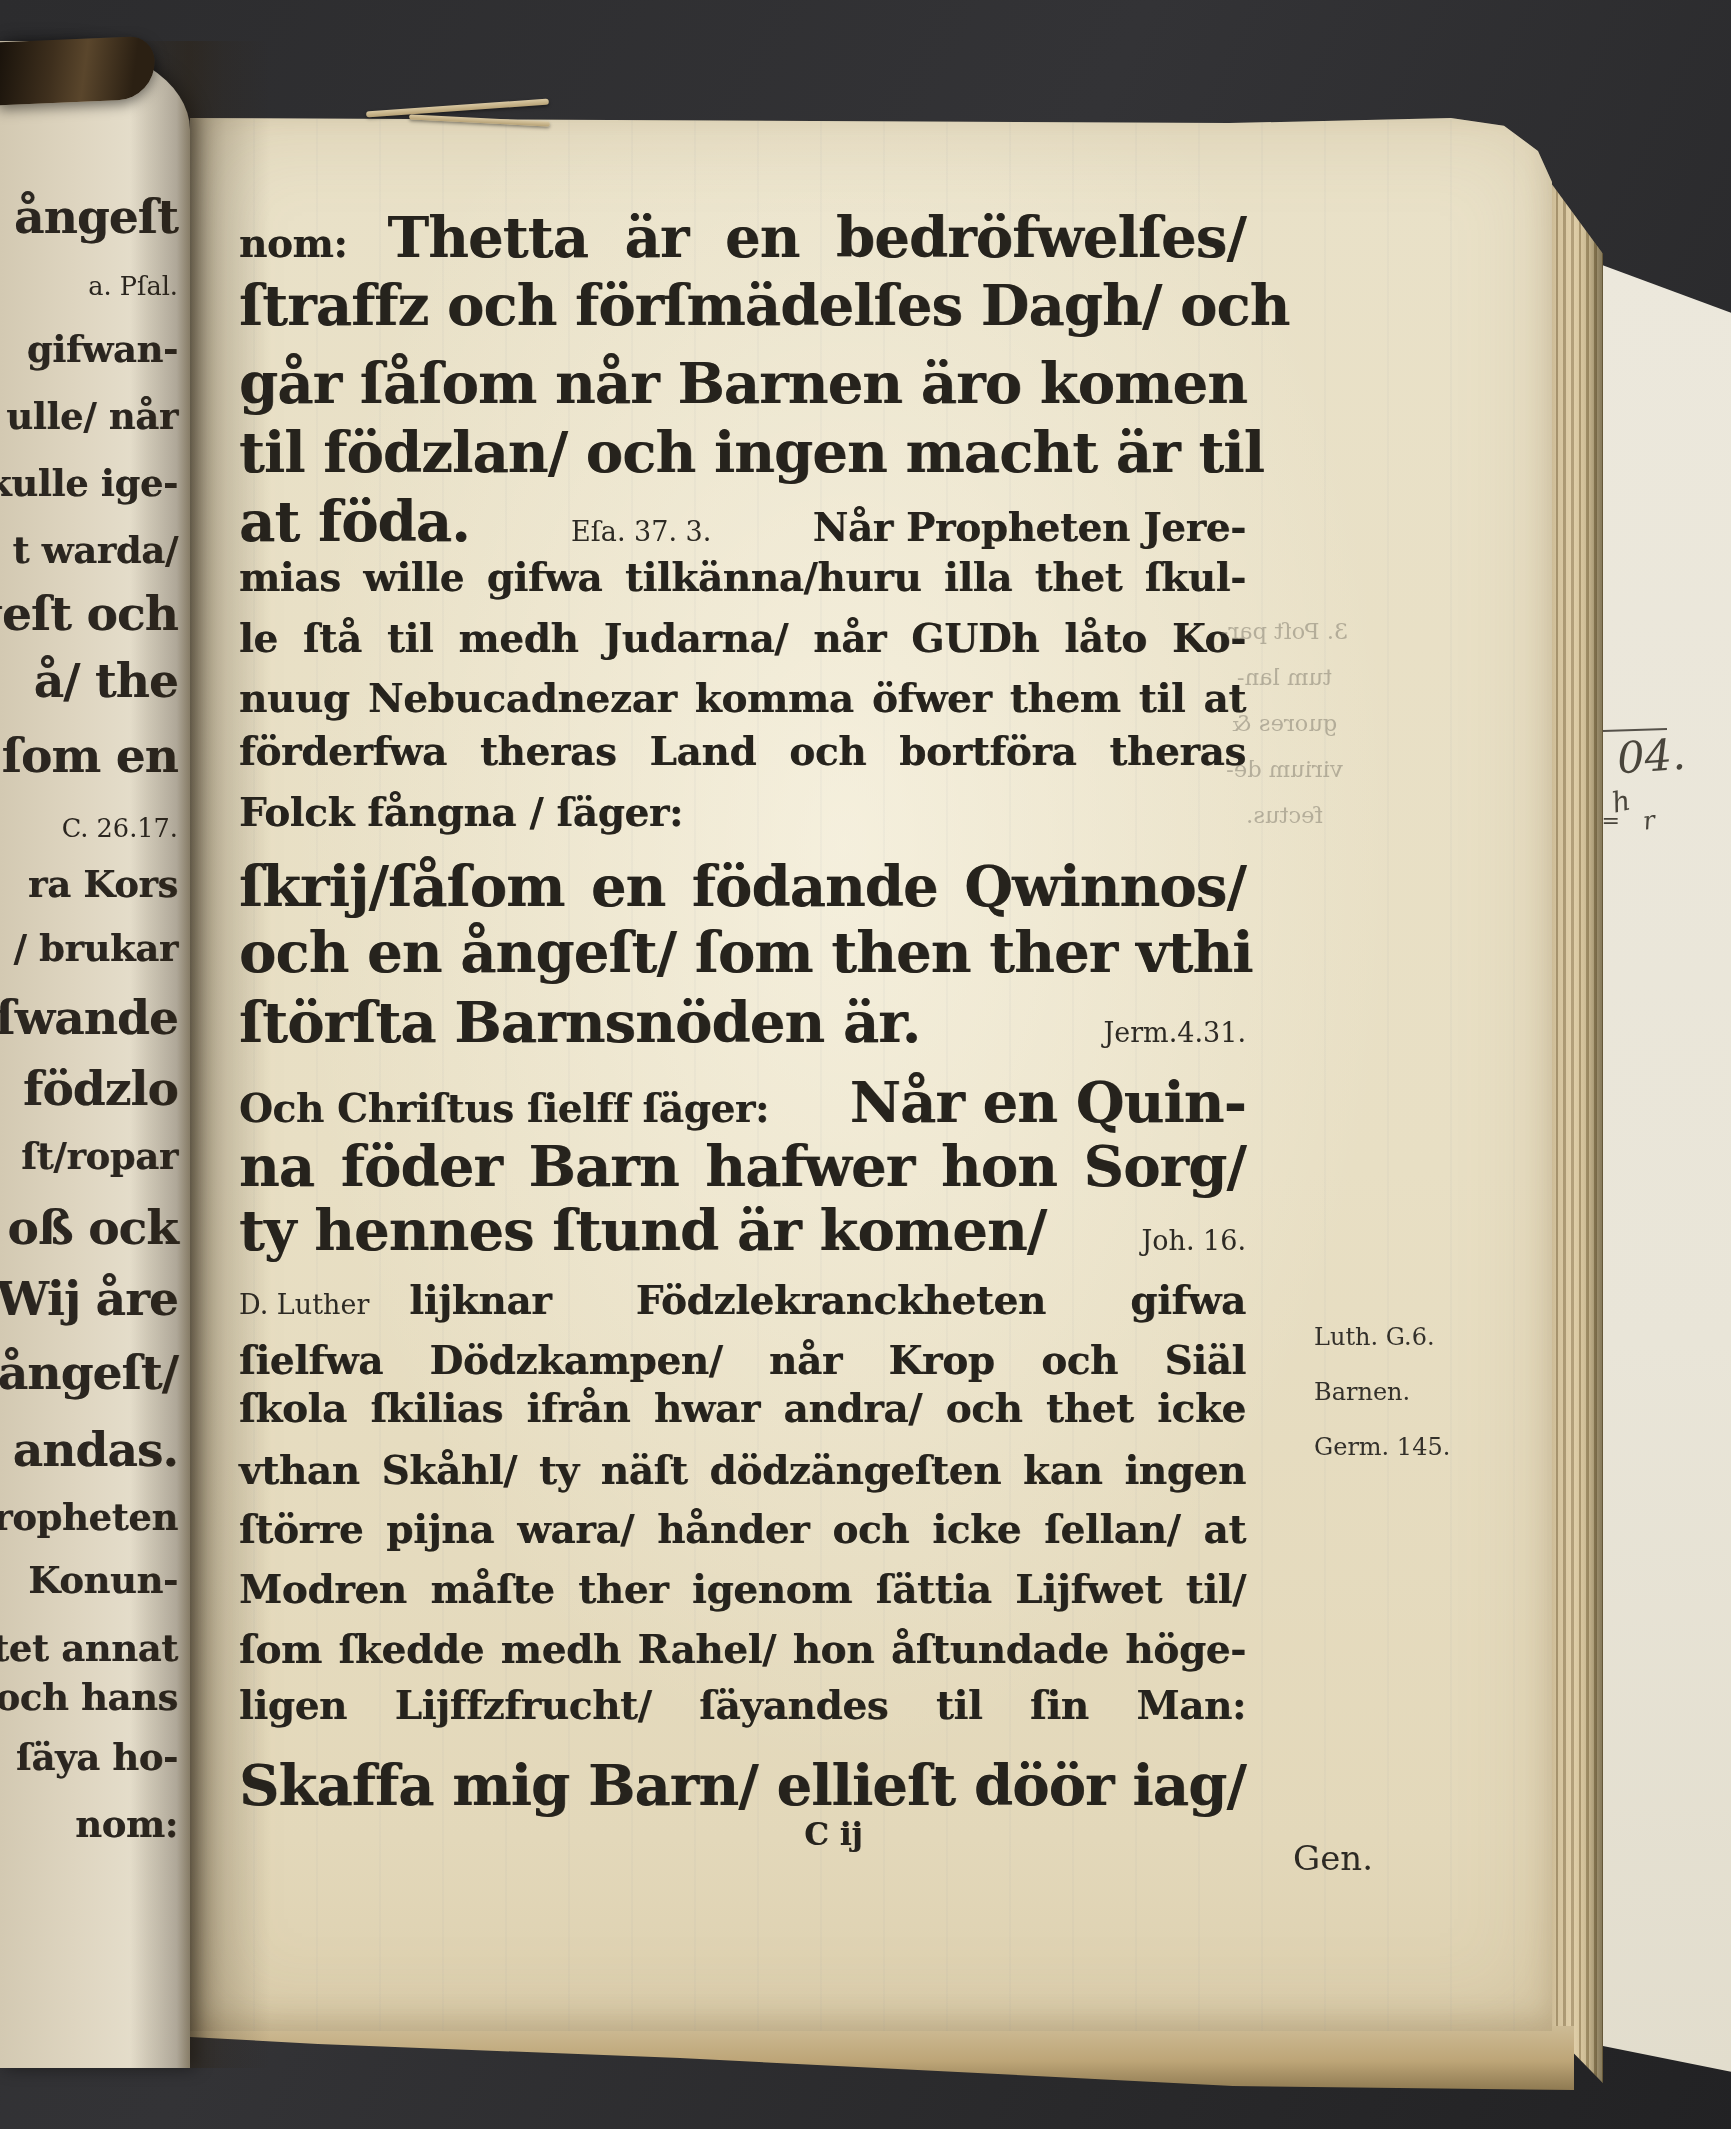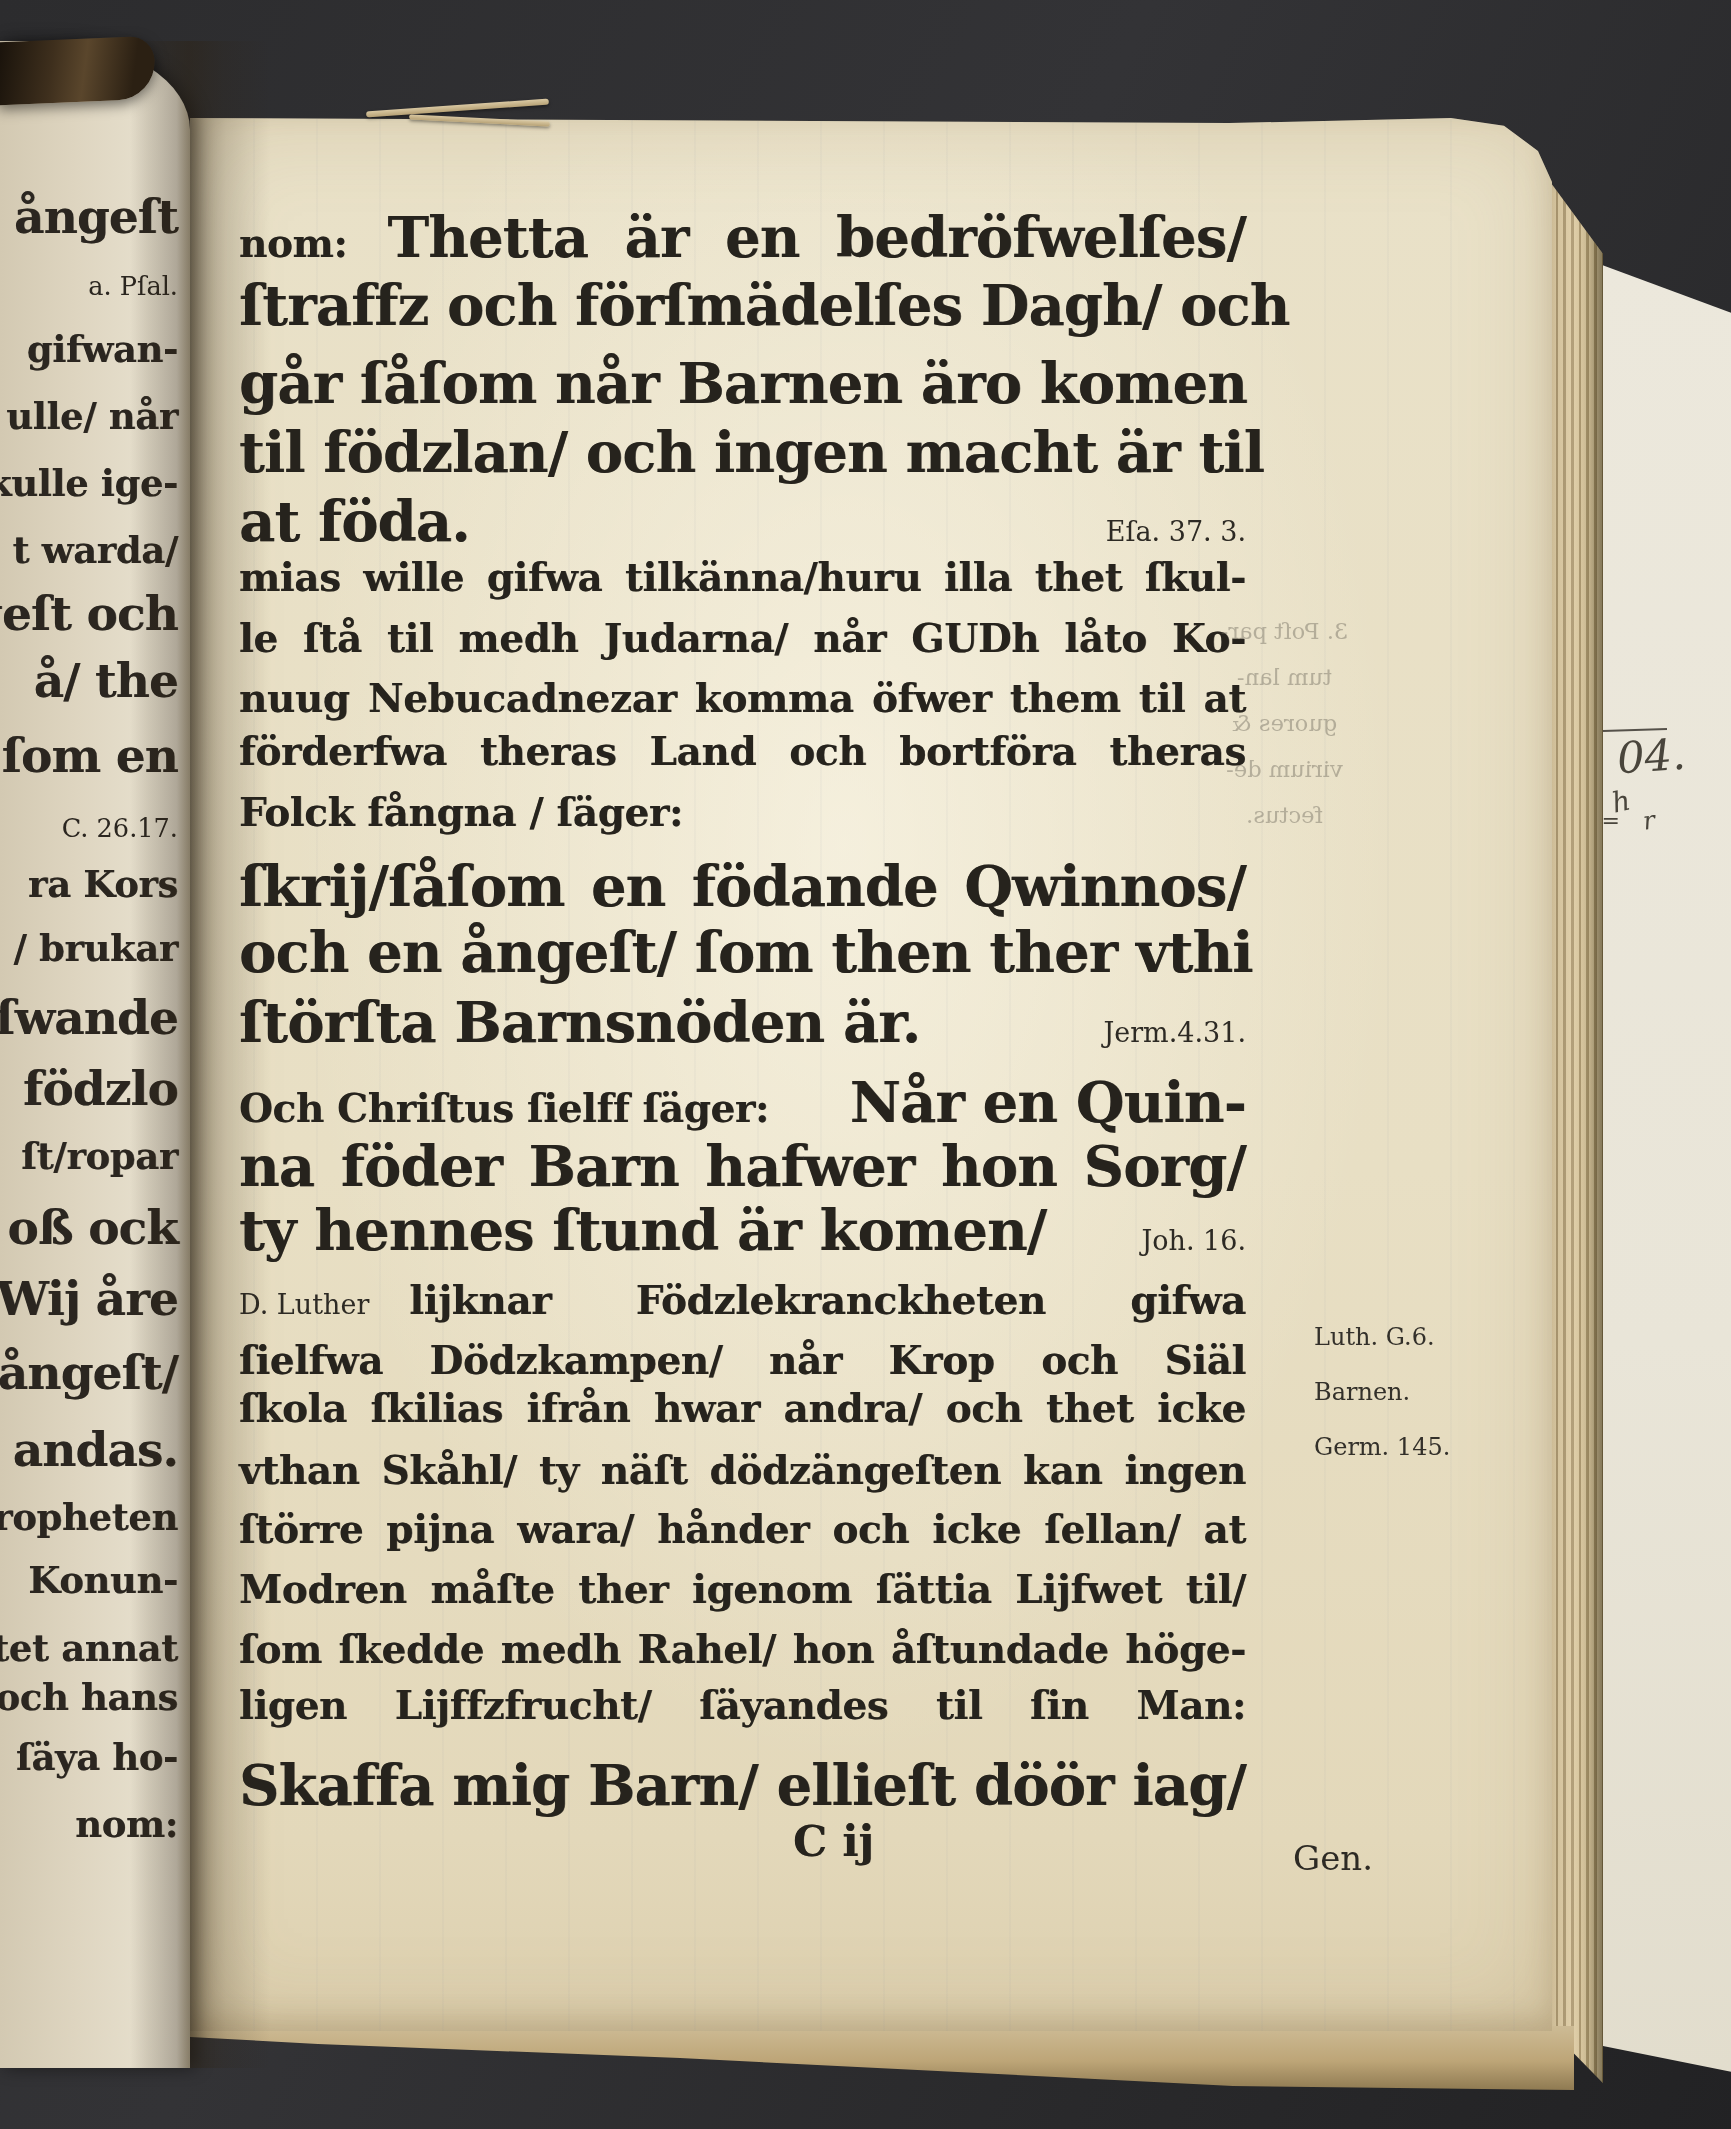--- a/index.html
+++ b/index.html
@@ -61,21 +61,21 @@
   .fragL{font-size:47px;letter-spacing:-0.9px;}
   .fragM{font-size:37px;letter-spacing:-0.4px;}
   .fragR{font-weight:400;font-size:25.6px;text-shadow:none;}
   
   #margin-note{left:1124px;top:1192px;width:273px;}
   .note-line{font-size:24px;line-height:55px;color:#33302a;}
   #bleed-note{left:1020px;top:490px;width:149px;transform:scaleX(-1);
               filter:blur(0.7px);}
   .bleed-line{font-size:22.6px;line-height:46px;color:rgba(104,100,88,.42);text-align:center;}
   
-  #sig-mark{left:490px;top:1698px;width:307px;text-align:center;font-size:43px;}
+  #sig-mark{left:490px;top:1698px;width:307px;text-align:center;font-size:31px;}
   #catchword{left:1103px;top:1720px;font-size:34px;color:#2d2a24;font-weight:400;text-shadow:none;}
   
   .hand{color:#49453c;font-style:italic;}
   #hand-rule{left:5.1px;top:480px;width:64px;height:1.7px;background:#55514a;transform:rotate(-2deg);}
   #hand-number{left:19px;top:482px;font-size:43px;transform:rotate(-4deg);}
   #hand-m1{left:13.6px;top:536px;font-size:28px;transform:rotate(-12deg);}
   #hand-m2{left:3.4px;top:559px;font-size:22px;}
   #hand-m3{left:45px;top:557px;font-size:25px;transform:rotate(-8deg);}
 </style>
 </head>
@@ -101,20 +101,21 @@
       <span class="medium">nom:</span>
       <span class="large grow">Thetta är en bedröfwelſes/</span>
     </div>
     <div class="lineJ bl large" style="top:154px;">ſtraffz och förſmädelſes Dagh/ och</div>
     <div class="lineJ bl large" style="top:232px;">går ſåſom når Barnen äro komen</div>
     <div class="lineJ bl large" style="top:301px;">til födzlan/ och ingen macht är til</div>
 
     <div class="lineF bl" style="top:370px;">
       <span class="large">at föda.</span>
       <span class="roman">Eſa. 37. 3.</span>
+      <span class="medium">Når Propheten Jere-</span>
     </div>
     <div class="lineJ bl medium" style="top:436px;">mias wille gifwa tilkänna/huru illa thet ſkul-</div>
     <div class="lineJ bl medium" style="top:497px;">le ſtå til medh Judarna/ når GUDh låto Ko-</div>
     <div class="lineJ bl medium" style="top:557px;">nuug Nebucadnezar komma öfwer them til at</div>
     <div class="lineJ bl medium" style="top:610px;">förderfwa theras Land och bortföra theras</div>
 
     <div class="lineF bl" style="top:671px;">
       <span class="medium">Folck fångna / ſäger:</span>
     </div>
     <div class="lineJ bl large" style="top:735px;">ſkrij/ſåſom en födande Qwinnos/</div>

